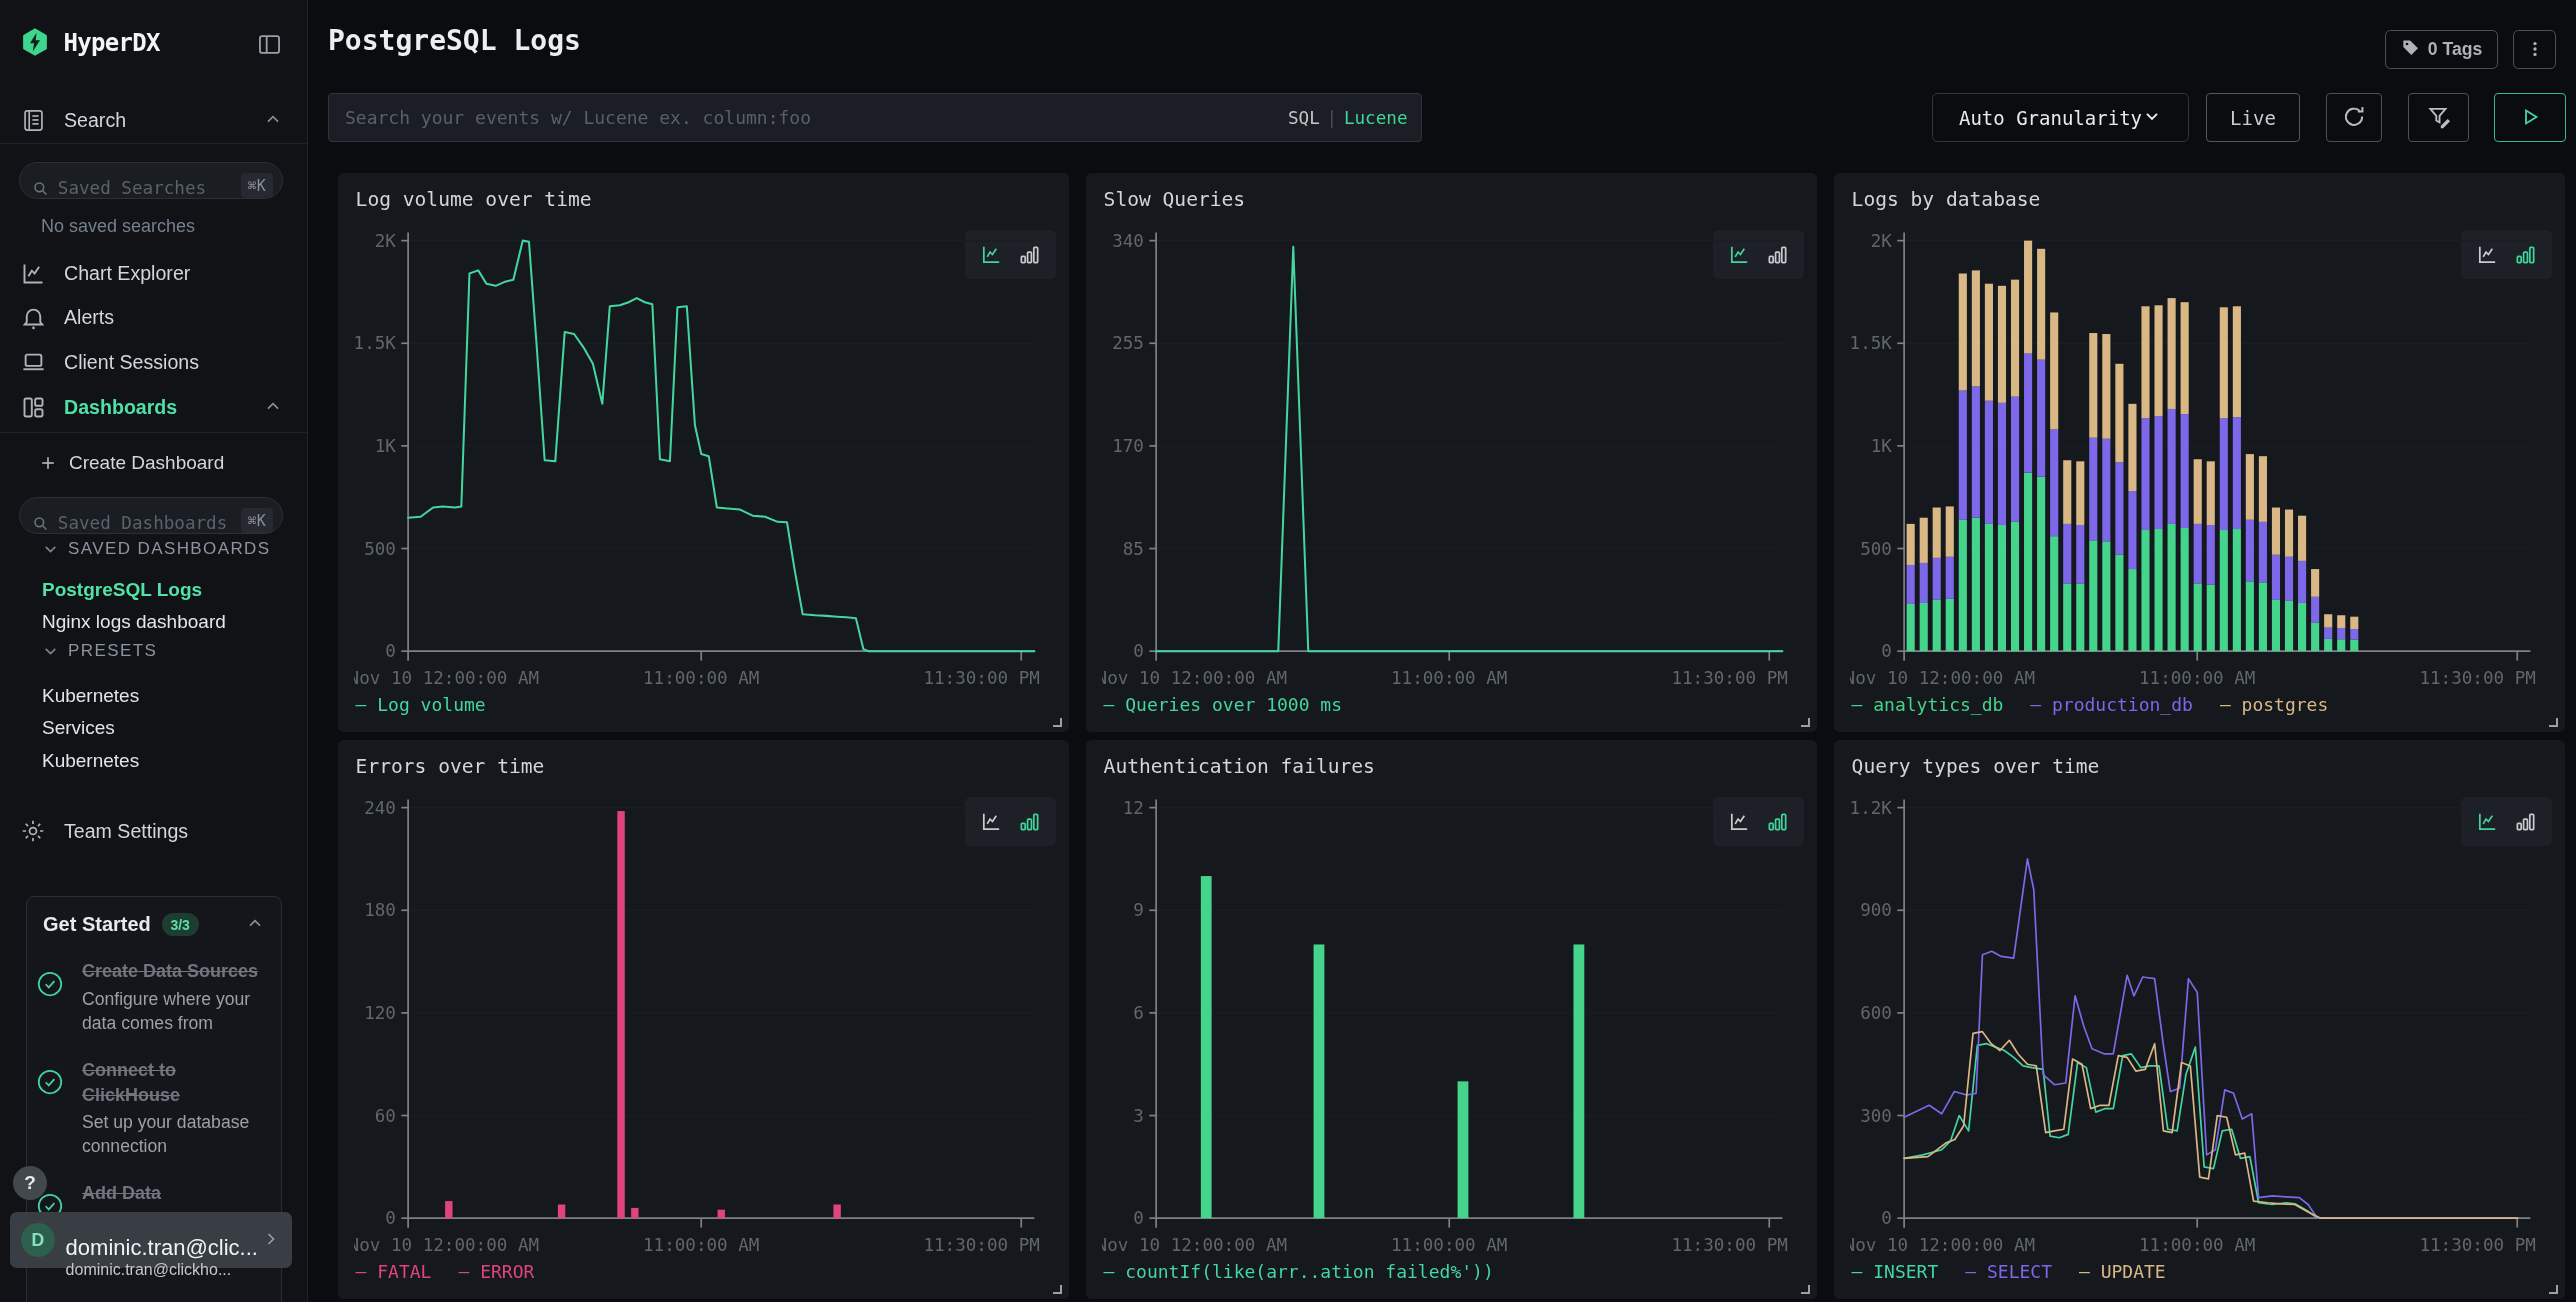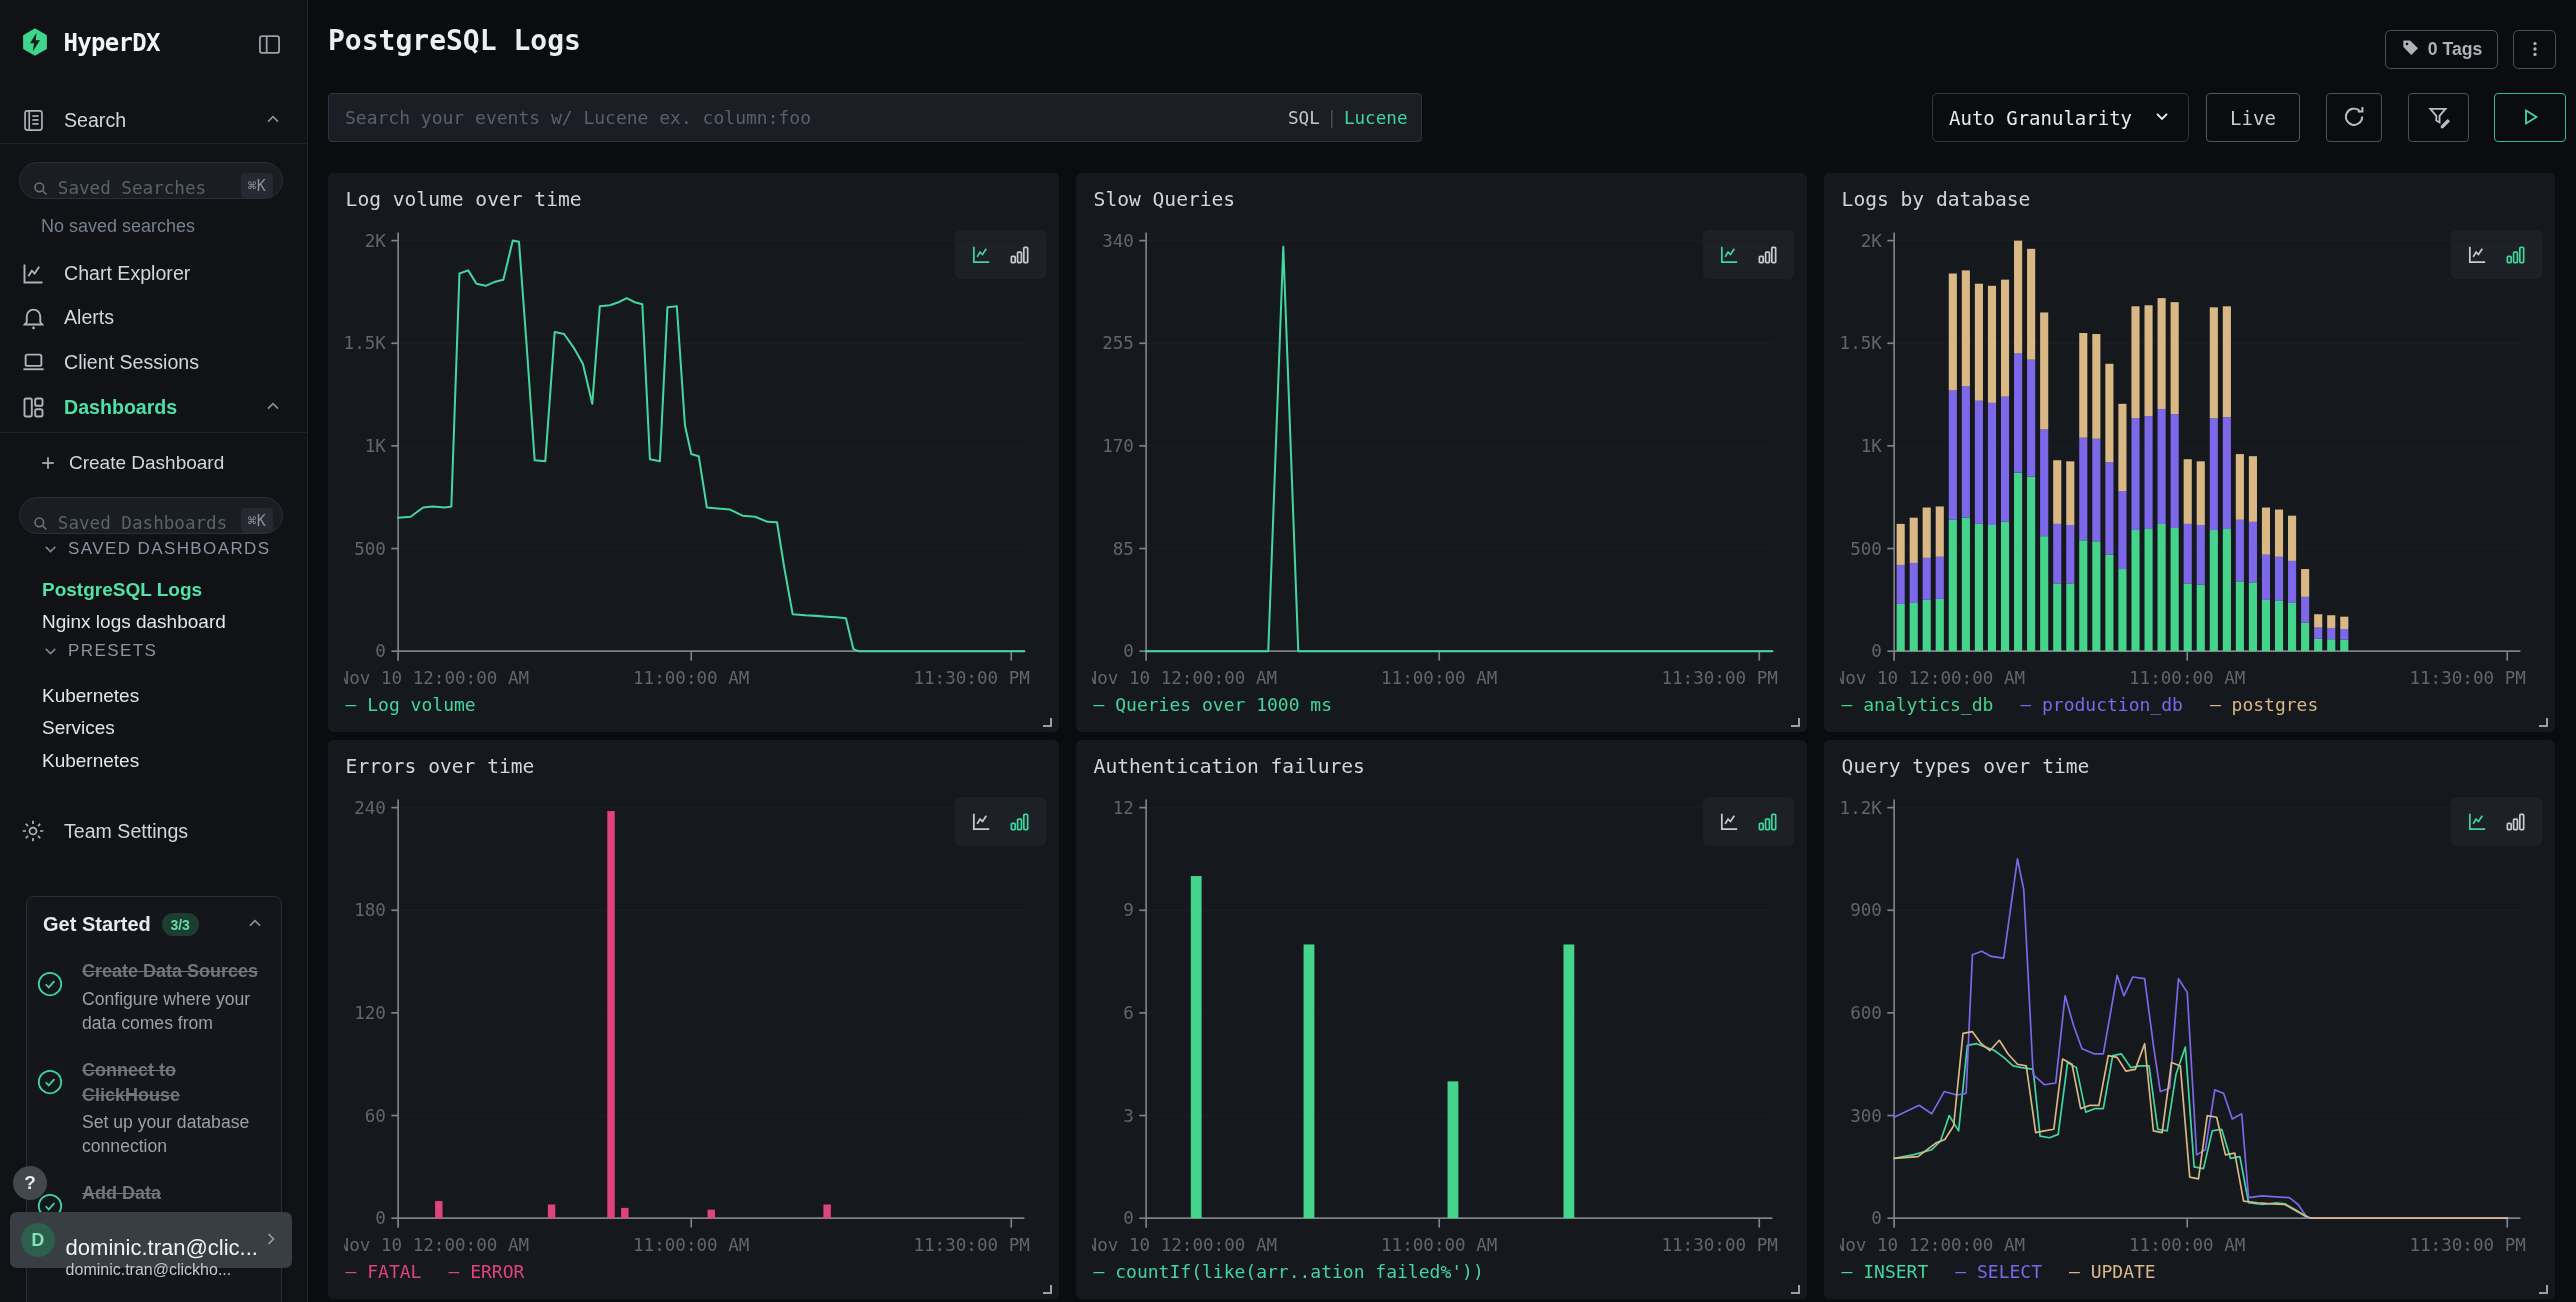--- a/index.html
+++ b/index.html
@@ -76,31 +76,31 @@
   .lang-toggle { font-family:"DejaVu Sans Mono", monospace; font-size:17.6px; white-space:nowrap; }
   .lang-sql { color:#c3c7cc; cursor:pointer;margin-left:47px; }
   .lang-sep { color:#4a4e54; margin:0 6.8px; }
   .lang-lucene { color:#3fd69b; cursor:pointer; }
 
   .time-box { position:absolute; left:1132px; top:93px; width:478px; height:49px; background:#1b1e24;
     border:0.7px solid #373c43; border-radius:4px; display:flex; align-items:center; gap:12px; padding:0 15px;
     font-family:"DejaVu Sans Mono", monospace; font-size:19px; color:#d8dbde; cursor:pointer; }
   .time-box .cal { color:#9ca1a7; }
   .gran-box { position:absolute; left:1624px; top:93px; width:257px; height:49px; border:0.7px solid #32363d;
-    border-radius:5.4px; display:flex; align-items:center; justify-content:space-between; padding:0 16px;
+    border-radius:5.4px; display:flex; align-items:center; justify-content:center; padding:0 16px;
     font-family:"DejaVu Sans Mono", monospace; font-size:19px; color:#e8eaec; cursor:pointer; }
   .live-btn { position:absolute; left:1898px; top:93px; width:94px; height:49px; border:0.7px solid #53575e;
     border-radius:4px; display:flex; align-items:center; justify-content:center;
     font-family:"DejaVu Sans Mono", monospace; font-size:19px; color:#c9cdd2; cursor:pointer; }
   .icon-btn { position:absolute; top:93px; height:49px; border:0.7px solid #4c5057; border-radius:4px;
     display:flex; align-items:center; justify-content:center; color:#b9bec4; cursor:pointer; }
   .icon-btn.play { border-color:#36b98b; color:#44d69e; }
 
   
-  .grid { position:absolute; left:20px; top:173px; display:grid;
+  .grid { position:absolute; left:30px; top:173px; display:grid;
     grid-template-columns:repeat(3, 731px); grid-auto-rows:559px; column-gap:17px; row-gap:8px; }
   .card { position:relative; background:#15181d; border-radius:5.4px; }
   .card-title { position:absolute; left:17.6px; top:15px; font-family:"DejaVu Sans Mono", monospace;
     font-size:19.6px; color:#d2d5da; }
   .toggle { position:absolute; right:13.5px; top:57px; height:49px; background:#1d2026; border-radius:5.4px;
     display:flex; align-items:center; gap:15px; padding:0 15px; }
   .tbtn { display:flex; cursor:pointer; }
   .chart-svg { position:absolute; left:16px; top:43px; }
   .tick { font-family:"DejaVu Sans Mono", monospace; font-size:26px; fill:#61666d; }
   .legend { position:absolute; left:17.6px; top:521px; display:flex; gap:27px;

